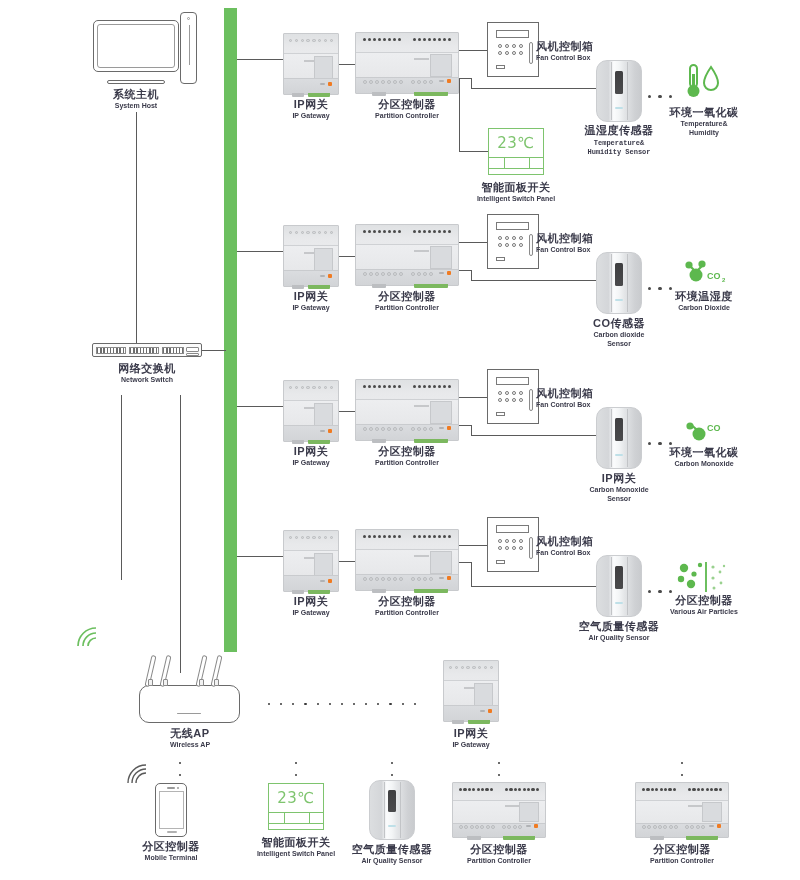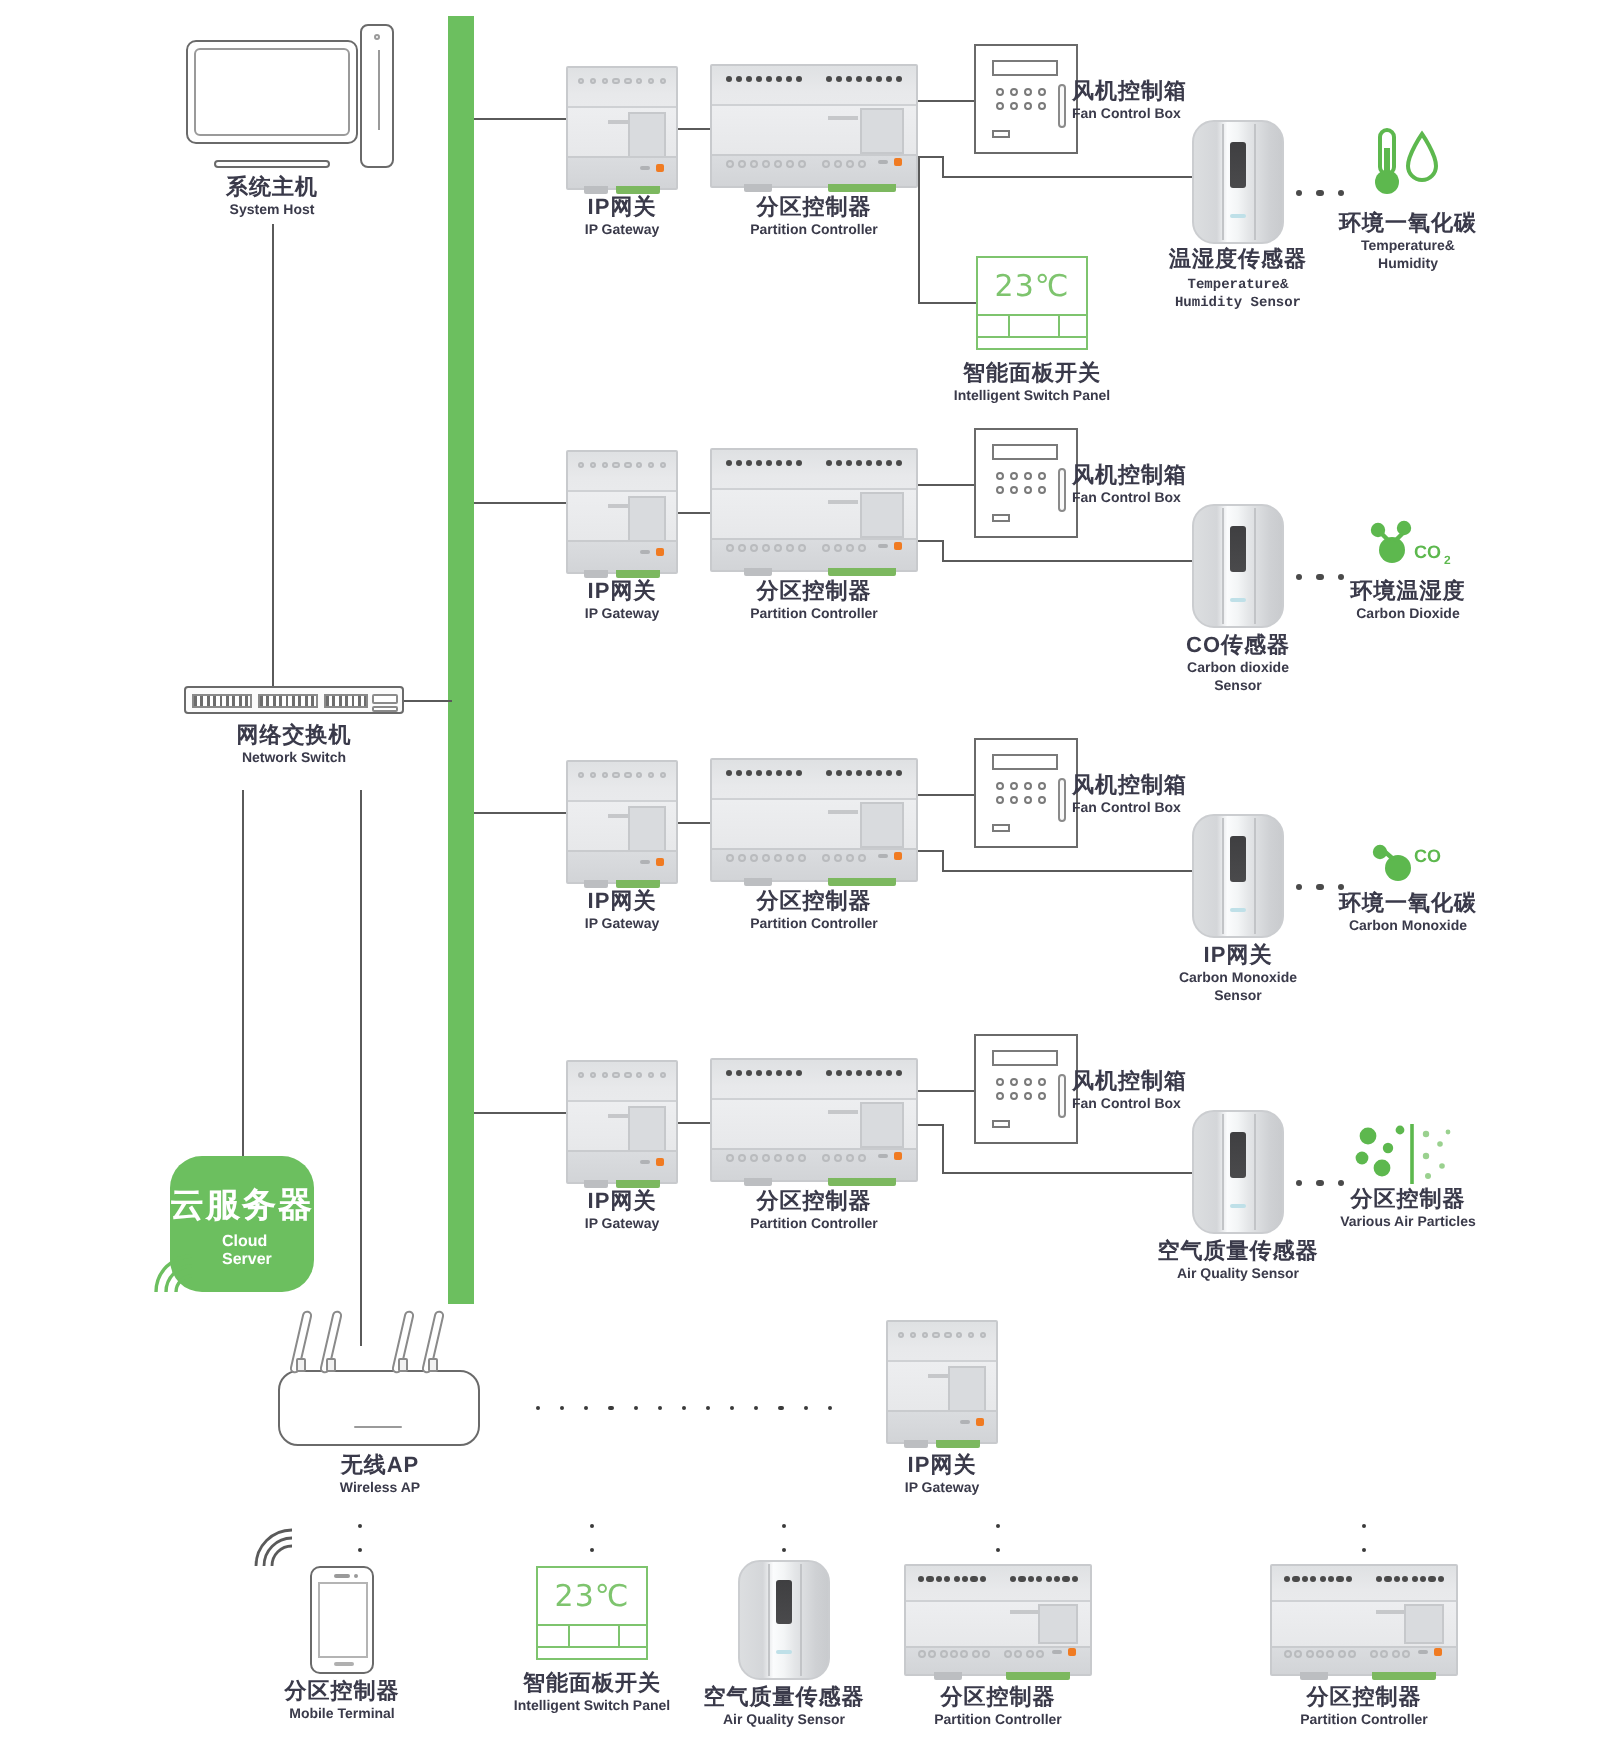--- a/index.html
+++ b/index.html
@@ -227,24 +227,20 @@
   </div>
   <div class="line-h" style="left:202px; top:350px; width:24px;"></div>
   <div class="label" style="left:84px; top:362px; width:126px;text-align:center;">
     <span class="cn">网络交换机</span>
     <span class="en">Network Switch</span>
   </div>
 
   <div class="line-v" style="left:121px; top:395px; height:185px;"></div>
   <div class="line-v" style="left:180px; top:395px; height:278px;"></div>
 
-  <div class="cloud" style="left:85px; top:578px; width:72px; height:68px;">
-    <span class="cn">云服务器</span>
-    <span class="en">Cloud Server</span>
-  </div>
   <svg class="wifiarc" style="left:74px; top:624px;" width="26" height="26" viewBox="0 0 26 26">
     <path d="M22 4 A18 18 0 0 0 4 22" fill="none" stroke="#6cbf5f" stroke-width="1.7"></path>
     <path d="M22 9 A13 13 0 0 0 9 22" fill="none" stroke="#6cbf5f" stroke-width="1.7"></path>
     <path d="M22 14 A8 8 0 0 0 14 22" fill="none" stroke="#6cbf5f" stroke-width="1.7"></path>
   </svg>
 
   <div class="ap" style="left:139px; top:685px; width:101px; height:38px;">
     <div class="shell"></div>
     <div class="ledbar" style="left:38px; top:28px; width:24px;"></div>
   </div>

